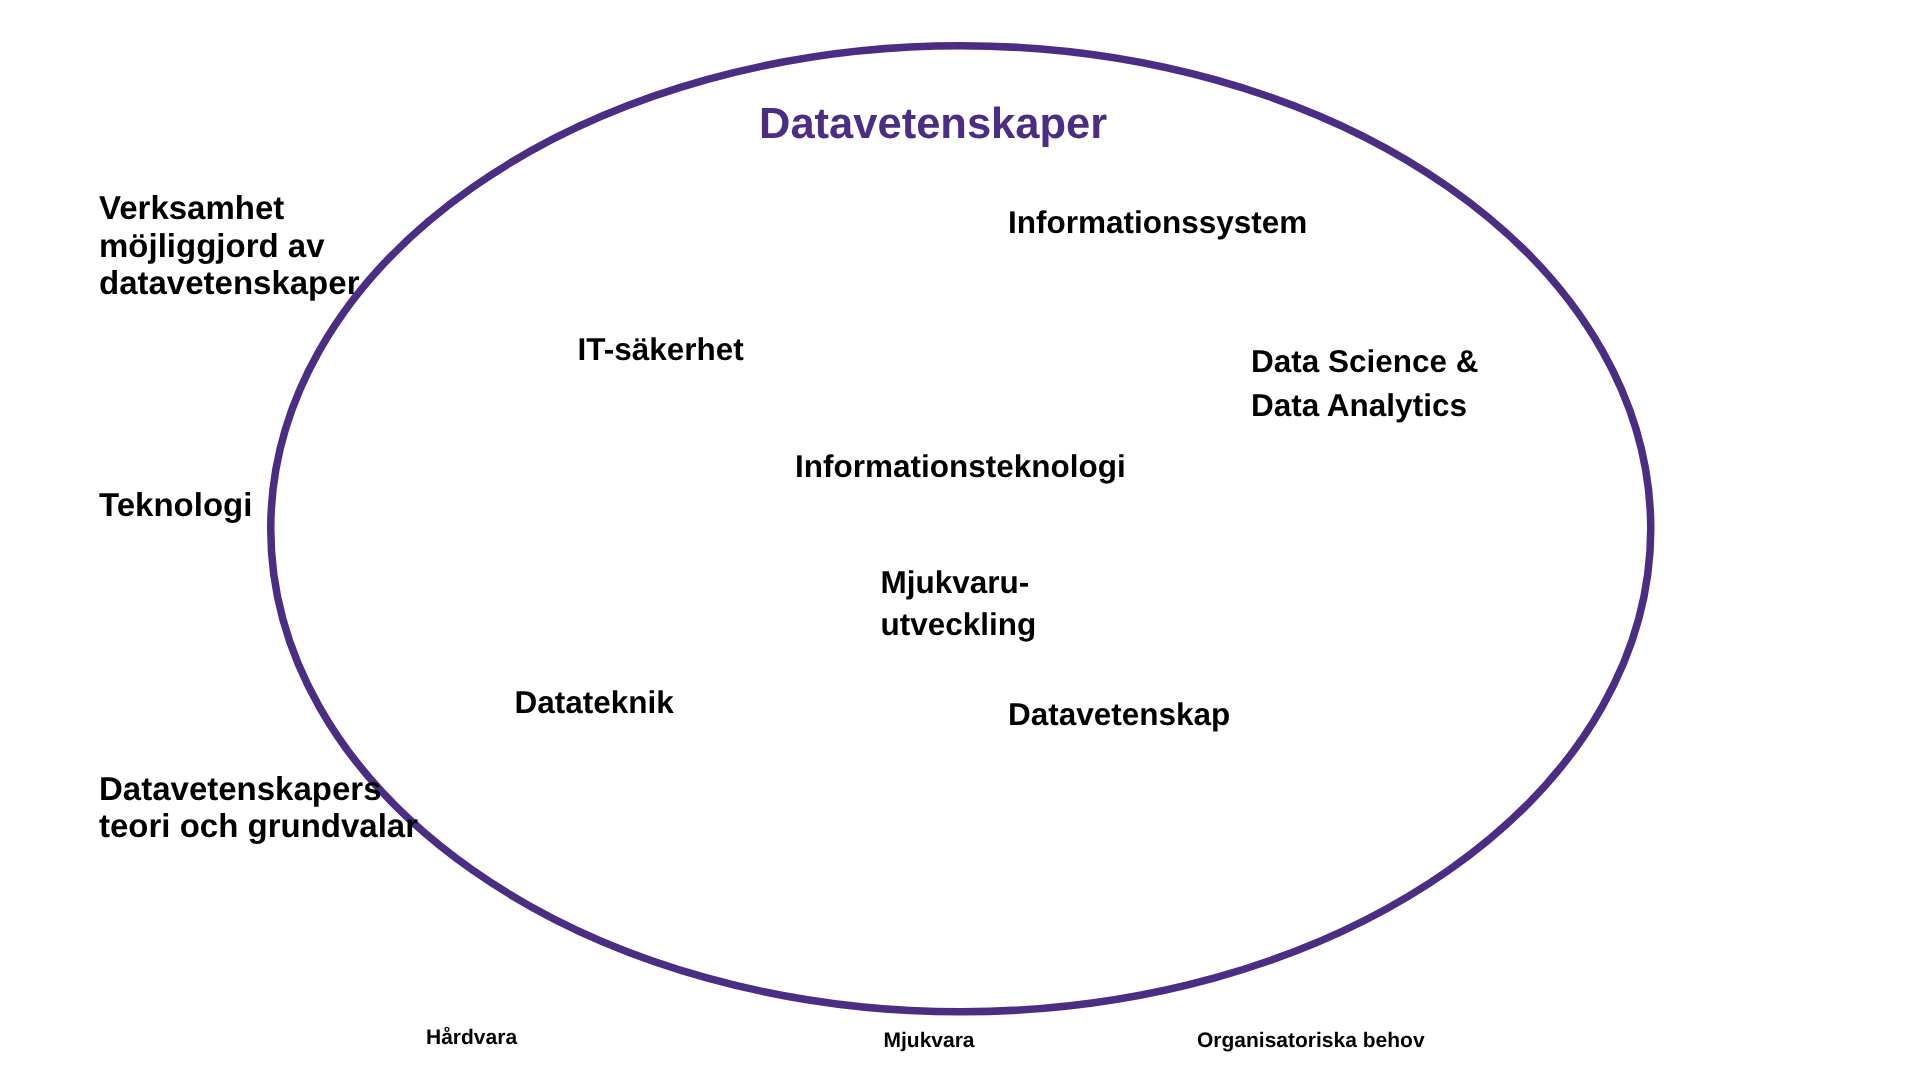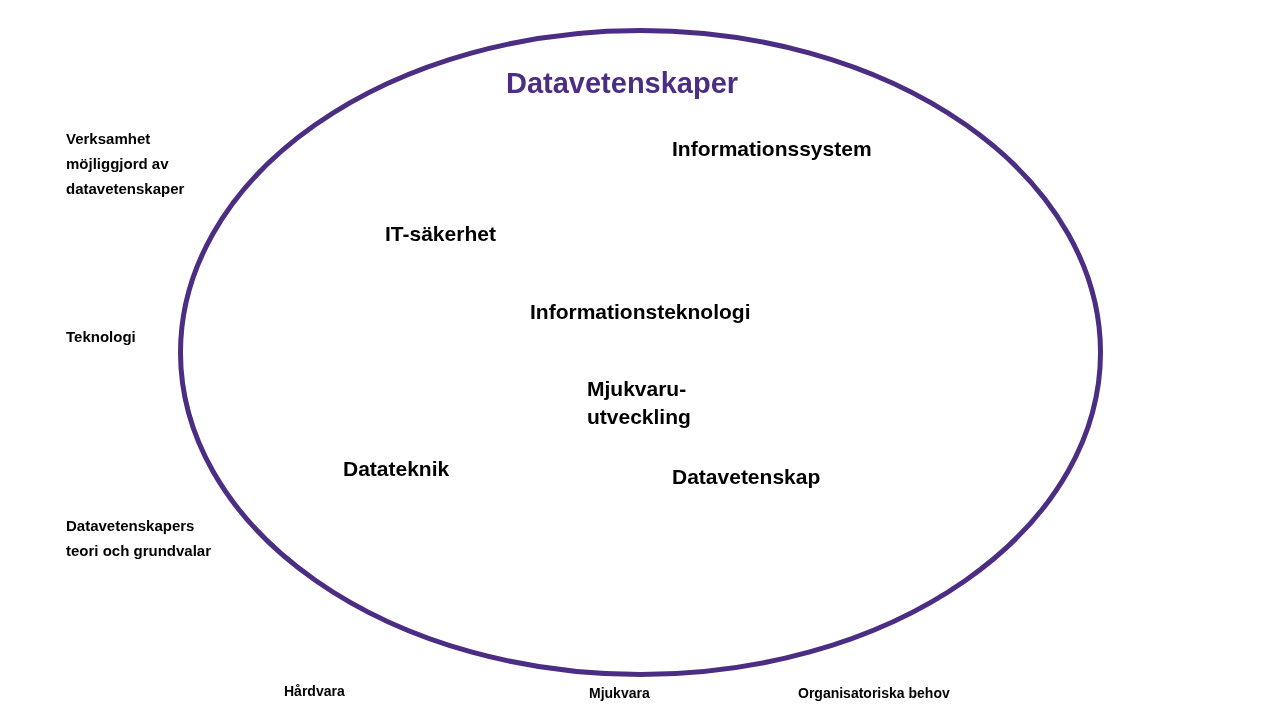--- a/index.html
+++ b/index.html
@@ -5,35 +5,37 @@
     html, body { margin: 0; padding: 0; }
     body {
       width: 1280px; height: 720px; background: #ffffff;
       position: relative; overflow: hidden;
       font-family: "Liberation Sans", sans-serif; color: #000;
     }
     .ellipse { position: absolute; left: 0; top: 0; }
     .lbl { position: absolute; white-space: nowrap; line-height: 1.2; font-weight: bold; }
     .title { color: #4b2d83; font-size: 29px; }
     .inner { font-size: 21px; }
-    .side { font-size: 15px; line-height: 25px; }
+    .side { font-size: 22px; line-height: 25px; }
     .bottom { font-size: 14px; }
   </style>
 </head>
 <body>
 
 <svg class="ellipse" width="1280" height="720">
   <ellipse cx="640.5" cy="352.5" rx="460" ry="322" fill="none" stroke="#4b2d83" stroke-width="5"></ellipse>
 </svg>
 
 <div class="lbl title" style="left:506px; top:66px;">Datavetenskaper</div>
 
 <div class="lbl inner" style="left:672px; top:136px;">Informationssystem</div>
 <div class="lbl inner" style="left:385px; top:221px;text-align:right;">IT-säkerhet</div>
 <div class="lbl inner" style="left:834px; top:227px; line-height:29px;">
+  <div>Data Science &amp;</div>
+  <div>Data Analytics</div>
 </div>
 <div class="lbl inner" style="left:530px; top:299px;">Informationsteknologi</div>
 <div class="lbl inner" style="left:587px; top:375px; line-height:28px;">
   <div>Mjukvaru-</div>
   <div>utveckling</div>
 </div>
 <div class="lbl inner" style="left:343px; top:456px;">Datateknik</div>
 <div class="lbl inner" style="left:672px; top:464px;">Datavetenskap</div>
 
 <div class="lbl side" style="left:66px; top:126px;">

